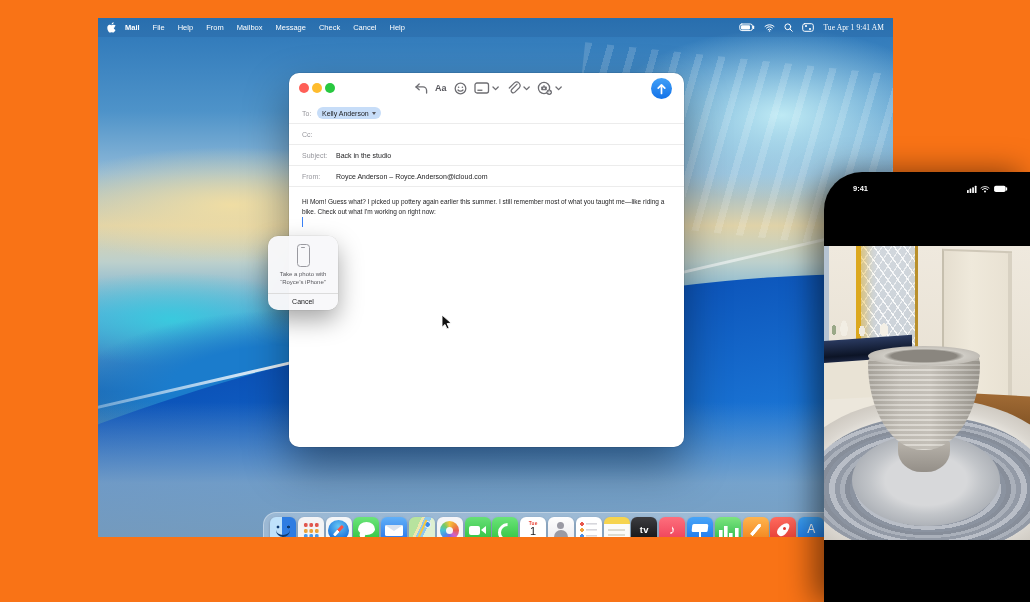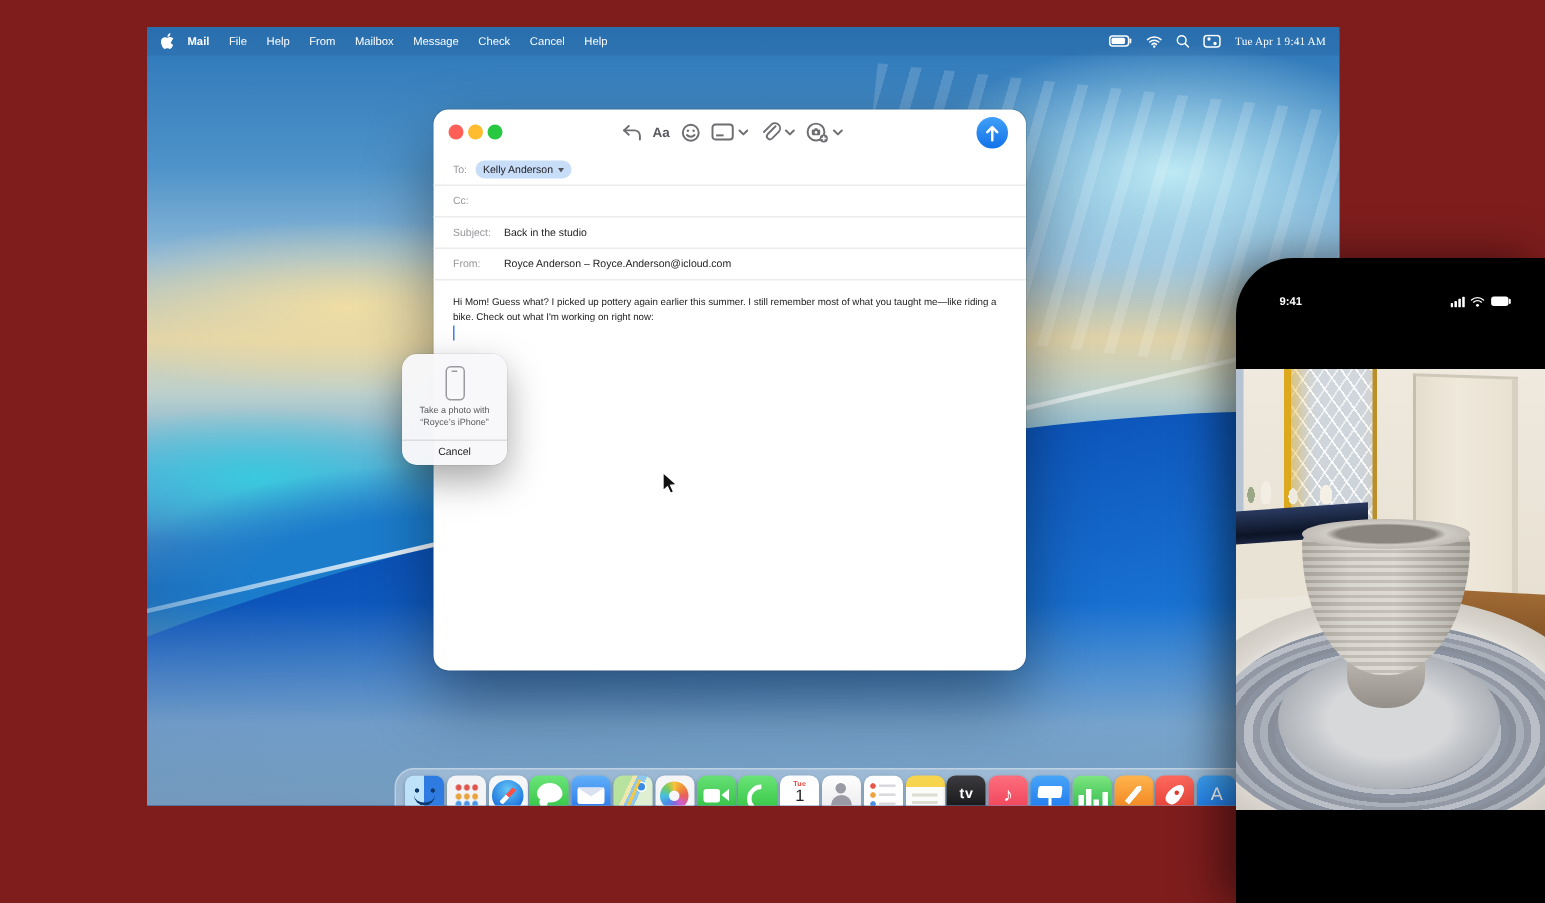--- a/index.html
+++ b/index.html
@@ -1,16 +1,16 @@
 <!DOCTYPE html>
 <html><head>
 <meta charset="utf-8">
 <style>
   html,body{margin:0;padding:0;background:#000;}
-  .stage{position:relative;width:1030px;height:602px;background:#7f1d1d;overflow:hidden;
+  .stage{position:relative;width:1030px;height:602px;background:#f97316;overflow:hidden;
          font-family:"Liberation Sans","DejaVu Sans",sans-serif;-webkit-font-smoothing:antialiased;}
   .stage *{box-sizing:border-box;}
 
   
   .desktop{position:absolute;left:98px;top:18px;width:795px;height:519px;overflow:hidden;
     background:linear-gradient(180deg,#2c76b8 0%,#4e93c9 18%,#8fb9d8 30%,#dfd2a8 40%,#bdd0cc 47%,#5fa7d6 57%,#1f6cb5 72%,#3c7fae 88%,#7c9cb2 100%);}
   .wp{position:absolute;pointer-events:none;}
   .wp-tr{right:-6%;top:2%;width:50%;height:42%;background:radial-gradient(60% 55% at 60% 40%,rgba(196,238,246,.95),rgba(196,238,246,0) 72%);}
   .wp-tr2{right:-4%;top:8%;width:44%;height:34%;background:repeating-linear-gradient(100deg,rgba(255,255,255,.22) 0 7px,rgba(255,255,255,0) 7px 22px);transform:rotate(6deg);opacity:.7;}
   .wp-cream{left:-12%;top:20%;width:72%;height:32%;background:radial-gradient(50% 50% at 40% 50%,rgba(242,222,162,.95),rgba(242,222,162,0) 70%);}
@@ -173,21 +173,21 @@
   .g-downloads{position:absolute;left:8.5px;top:10.5px;z-index:2;width:9px;height:9px;border-radius:50%;background:#2e7bc4;color:#fff;font-size:6.5px;line-height:9px;text-align:center;display:block;}
 
   .di-trash{background:transparent;box-shadow:none;}
   .di-trash::before{content:"";position:absolute;left:4px;top:4.5px;width:18px;height:2.5px;background:#cdd2da;border-radius:1px;}
   .di-trash::after{content:"";position:absolute;left:5px;top:7.5px;width:16px;height:16px;border-radius:0 0 2px 2px;
     background:linear-gradient(90deg,#aeb4bf,#e6e9ee 30%,#969ca8 65%,#c3c8d1);clip-path:polygon(4% 0,96% 0,86% 100%,14% 100%);}
 
   
   .iphone{position:absolute;left:824px;top:172px;width:206px;height:430px;background:#000;
     border-radius:38px 0 0 0;z-index:50;box-shadow:-10px 0 30px rgba(0,0,0,.5);}
-  .ph-status{position:absolute;left:0;top:24px;width:100%;height:12px;color:#fff;}
+  .ph-status{position:absolute;left:0;top:12px;width:100%;height:12px;color:#fff;}
   .ph-time{position:absolute;left:29px;top:0;font-size:7.5px;font-weight:600;}
   .ph-sticons{position:absolute;right:22px;top:1px;display:flex;align-items:center;gap:3px;}
   .photo{position:absolute;left:0;top:74px;width:206px;height:294px;overflow:hidden;
     background:linear-gradient(180deg,#efe9de 0%,#e7e0d2 55%,#ded6c6 100%);}
   .ph-el{position:absolute;}
   .ph-leftstrip{left:0;top:0;width:5px;height:210px;background:#b5c3d2;}
   .ph-window{left:32px;top:-6px;width:62px;height:142px;transform:skewY(-3deg);
     background:repeating-linear-gradient(55deg,rgba(255,255,255,.85) 0 1.2px,rgba(205,210,216,.28) 1.2px 8px),
       repeating-linear-gradient(-55deg,rgba(255,255,255,.85) 0 1.2px,rgba(185,192,200,.28) 1.2px 8px),
       linear-gradient(180deg,#dde3e8,#cfd6dd);

